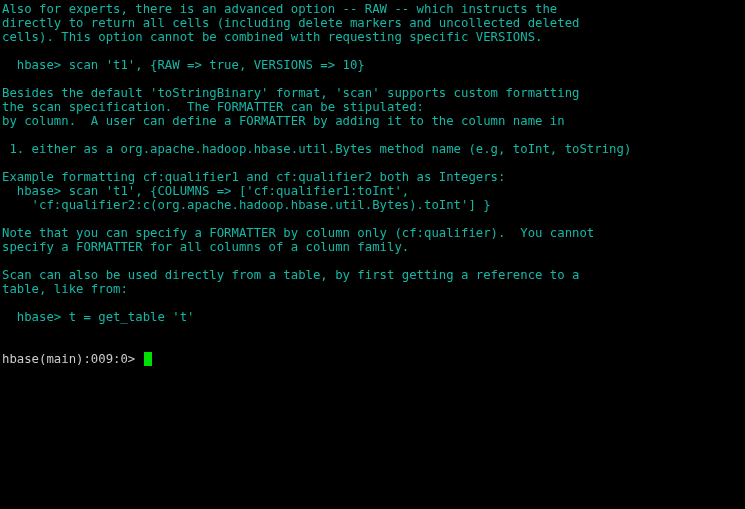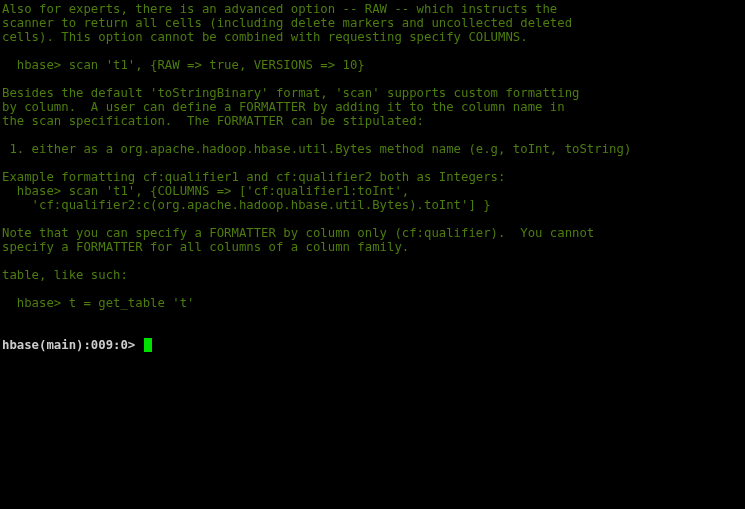--- a/index.html
+++ b/index.html
@@ -27,34 +27,33 @@
     position: relative;
     overflow: hidden;
   }
   .tline {
     white-space: pre;
     height: 14px;
     line-height: 14px;
     font-family: "DejaVu Sans Mono", "Liberation Mono", monospace;
     margin: 0;
     padding: 0;
-    color: #4d7c0f;
+    color: #14b8a6;
   }
   .tline.blank {
     height: 14px;
   }
   #prompt-line {
     white-space: pre;
     height: 14px;
     line-height: 14px;
     display: flex;
     align-items: flex-start;
     margin: 0;
     padding: 0;
-    font-weight: bold;
   }
   #prompt-text {
     white-space: pre;
     color: #cccccc;
     font-family: "DejaVu Sans Mono", "Liberation Mono", monospace;
   }
   #cursor-block {
     display: inline-block;
     width: 8px;
     height: 14px;
@@ -62,39 +61,40 @@
     vertical-align: top;
     margin-left: 1px;
   }
 </style>
 </head>
 <body>
 
 <div id="terminal" style="background: rgb(0, 0, 0); color: rgb(204, 204, 204);">
   <div id="output-area">
       <div class="tline">Also for experts, there is an advanced option -- RAW -- which instructs the</div>
-      <div class="tline">scanner to return all cells (including delete markers and uncollected deleted</div>
-      <div class="tline">cells). This option cannot be combined with requesting specify COLUMNS.</div>
+      <div class="tline">directly to return all cells (including delete markers and uncollected deleted</div>
+      <div class="tline">cells). This option cannot be combined with requesting specific VERSIONS.</div>
       <div class="tline blank"></div>
       <div class="tline">  hbase&gt; scan 't1', {RAW =&gt; true, VERSIONS =&gt; 10}</div>
       <div class="tline blank"></div>
       <div class="tline">Besides the default 'toStringBinary' format, 'scan' supports custom formatting</div>
+      <div class="tline">the scan specification.  The FORMATTER can be stipulated:</div>
       <div class="tline">by column.  A user can define a FORMATTER by adding it to the column name in</div>
-      <div class="tline">the scan specification.  The FORMATTER can be stipulated:</div>
       <div class="tline blank"></div>
       <div class="tline"> 1. either as a org.apache.hadoop.hbase.util.Bytes method name (e.g, toInt, toString)</div>
       <div class="tline blank"></div>
       <div class="tline">Example formatting cf:qualifier1 and cf:qualifier2 both as Integers:</div>
       <div class="tline">  hbase&gt; scan 't1', {COLUMNS =&gt; ['cf:qualifier1:toInt',</div>
       <div class="tline">    'cf:qualifier2:c(org.apache.hadoop.hbase.util.Bytes).toInt'] }</div>
       <div class="tline blank"></div>
       <div class="tline">Note that you can specify a FORMATTER by column only (cf:qualifier).  You cannot</div>
       <div class="tline">specify a FORMATTER for all columns of a column family.</div>
       <div class="tline blank"></div>
-      <div class="tline">table, like such:</div>
+      <div class="tline">Scan can also be used directly from a table, by first getting a reference to a</div>
+      <div class="tline">table, like from:</div>
       <div class="tline blank"></div>
       <div class="tline">  hbase&gt; t = get_table 't'</div>
       <div class="tline blank"></div>
       <div class="tline blank"></div>
     </div>
   <div id="prompt-line">
     <span id="prompt-text">hbase(main):009:0&gt; </span><span id="cursor-block" style="background: rgb(0, 224, 0);"></span>
   </div>
 </div>
 

